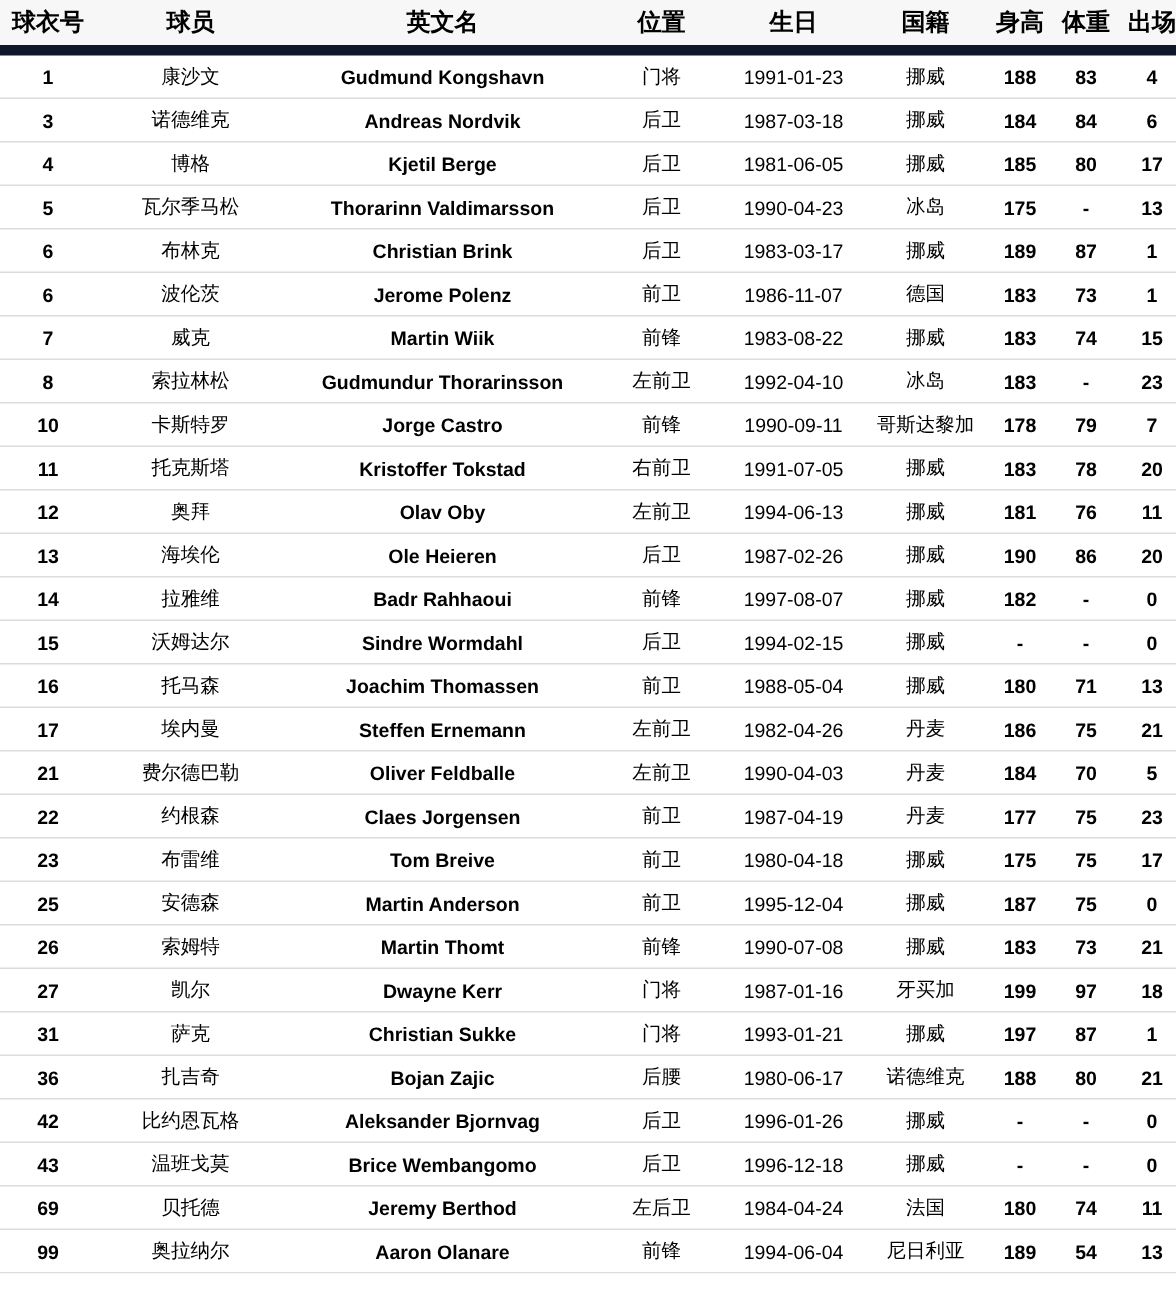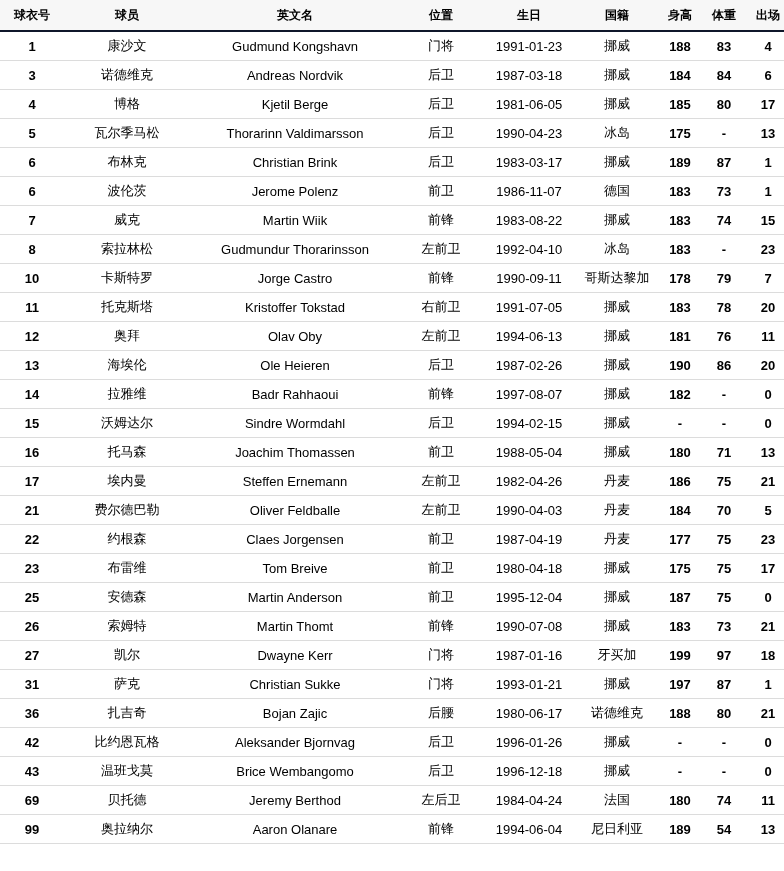--- a/index.html
+++ b/index.html
@@ -25,23 +25,23 @@
     vertical-align: middle;
     font-size: 13px;
     height: 28px;
     padding: 0 2px;
     white-space: nowrap;
     overflow: hidden;
   }
   #roster-table thead th {
     background: #f7f7f7;
     font-weight: bold;
-    font-size: 12px;
+    font-size: 16px;
     height: 30px;
-    border-bottom: 2px solid #0f172a;
+    border-bottom: 7px solid #0f172a;
     color: #000;
   }
   
   col.c-number { width: 64px; }
   col.c-name   { width: 126px; }
   col.c-enname { width: 210px; }
   col.c-pos    { width: 82px; }
   col.c-birth  { width: 94px; }
   col.c-nat    { width: 82px; }
   col.c-height { width: 44px; }
@@ -49,21 +49,21 @@
   col.c-apps   { width: 44px; }
 
   td.num, td.height, td.weight, td.apps, td.goals {
     font-weight: bold;
   }
   td.cname {
     font-weight: normal;
     font-size: 13.5px;
   }
   td.enname {
-    font-weight: normal;
+    font-weight: bold;
     font-size: 12.5px;
   }
   td.pos, td.nat {
     font-size: 12.5px;
   }
   td.birth {
     font-size: 12.5px;
   }
   tbody tr:last-child td {
     border-bottom: 1px solid #dcdcdc;

